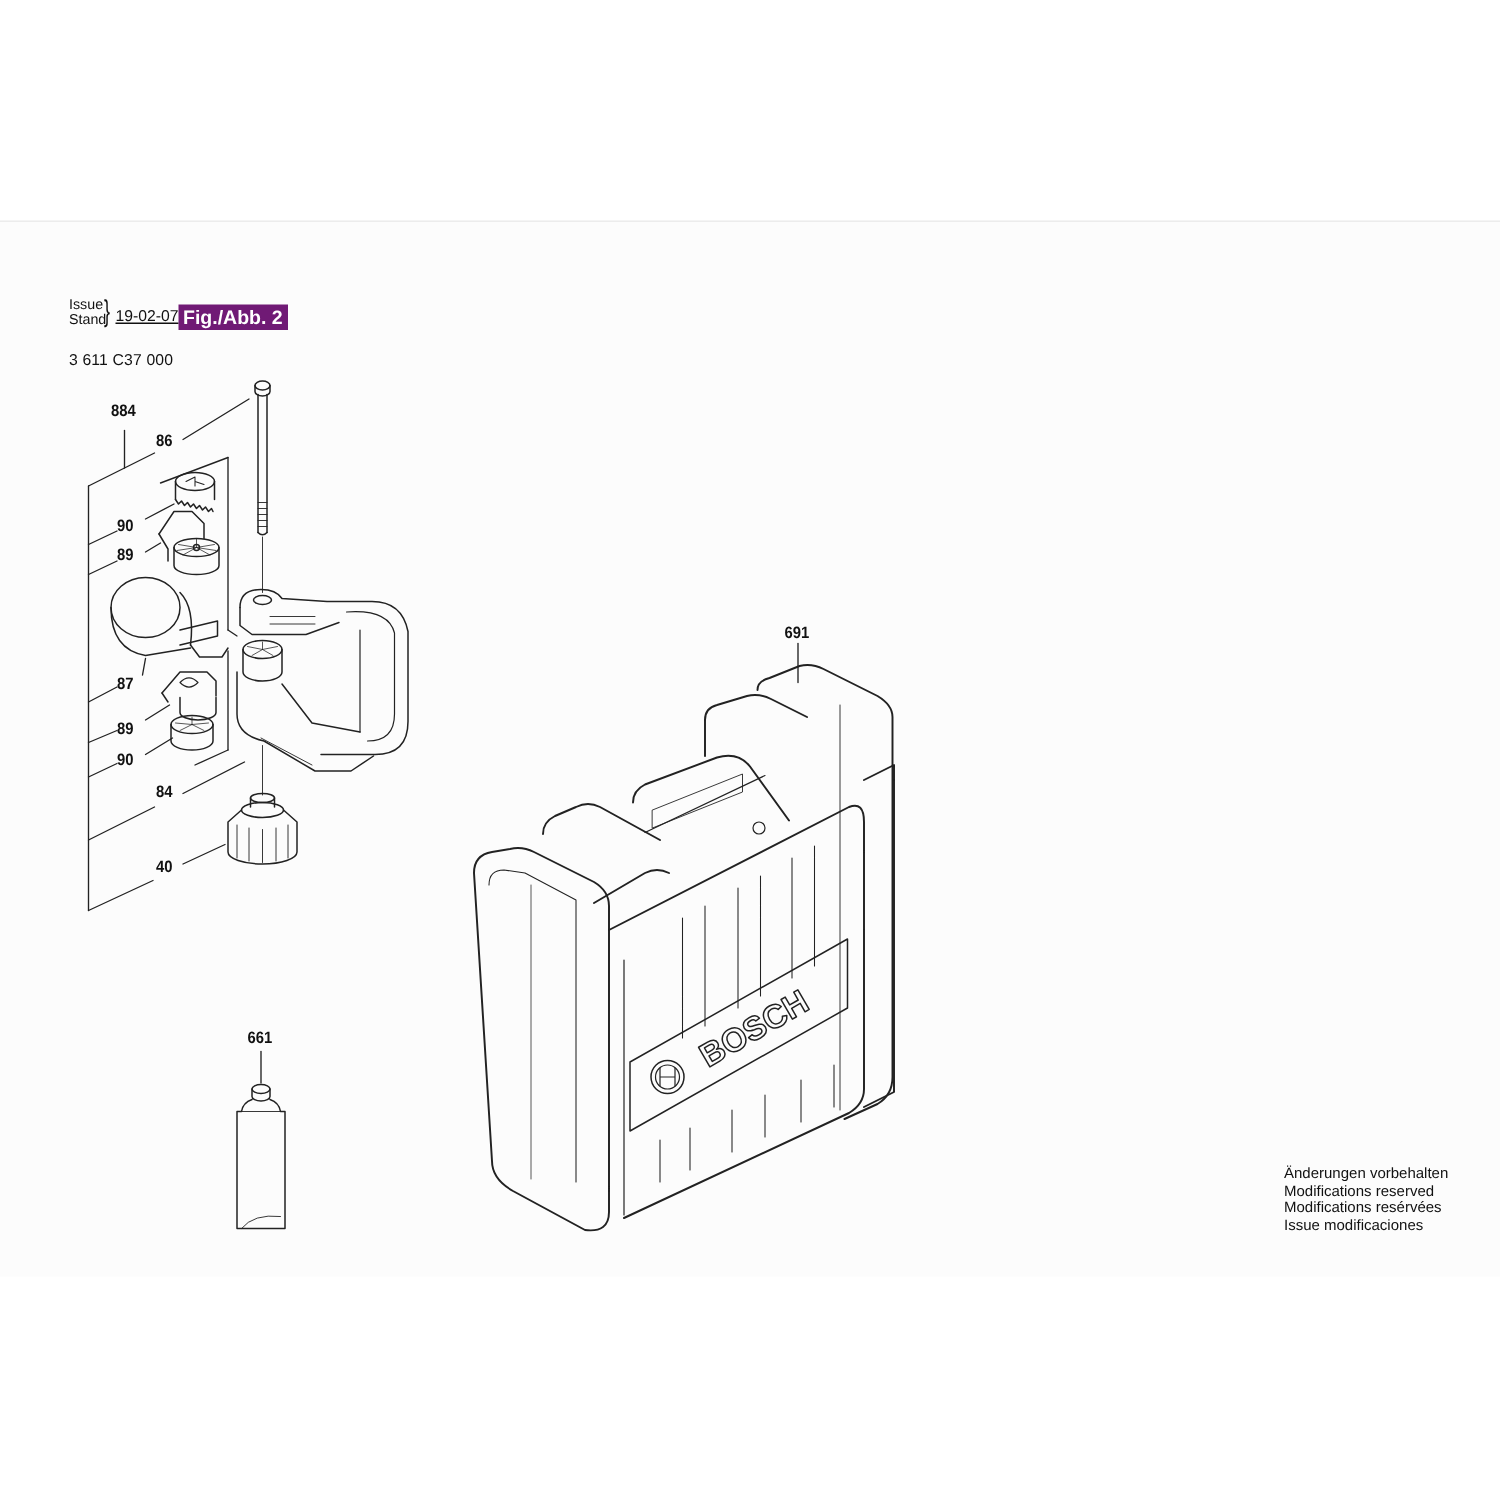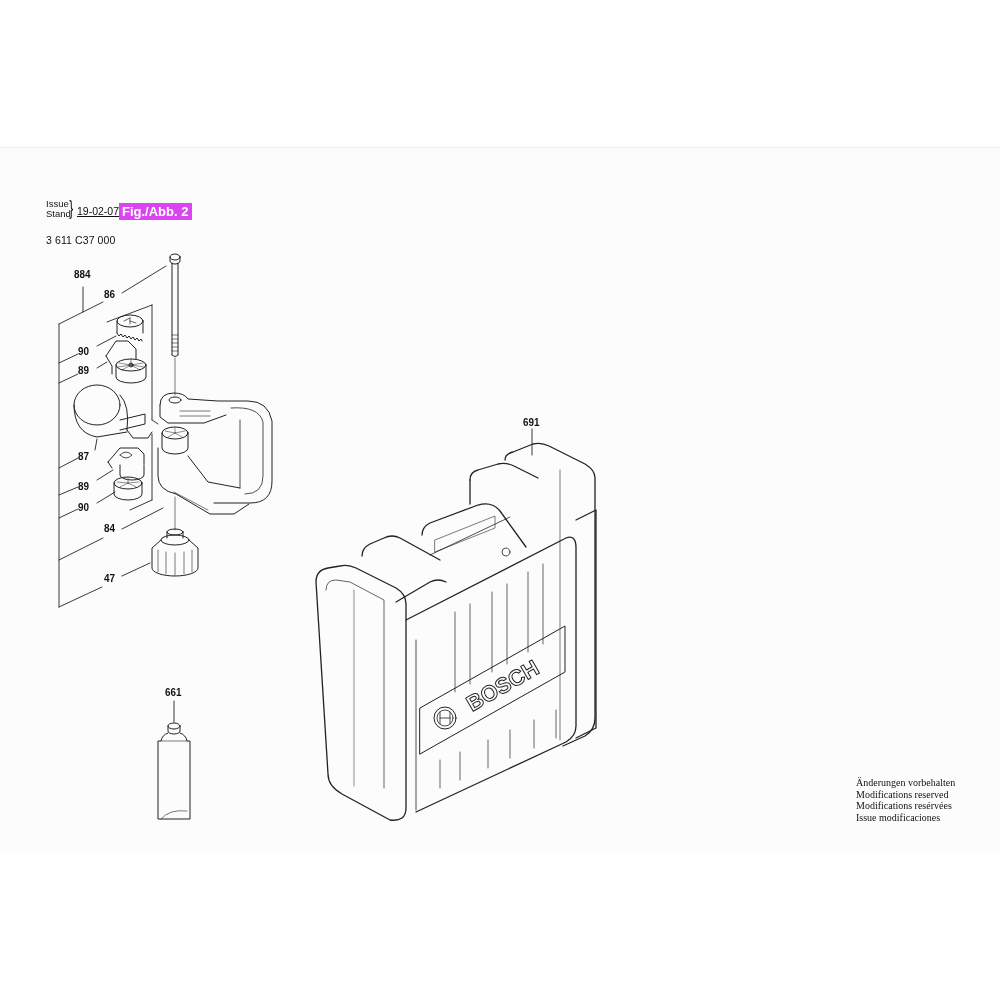--- a/index.html
+++ b/index.html
@@ -4,24 +4,24 @@
   <style>
     html, body { margin: 0; padding: 0; background: #ffffff; }
     body { width: 1000px; height: 1000px; position: relative; overflow: hidden;
            font-family: "Liberation Sans", sans-serif; color: #111; }
     .page { position: absolute; left: 0; top: 147px; width: 1000px; height: 703px;
             background: #fcfcfc; border-top: 1px solid #ececec; }
     .hdr-code { position: absolute; left: 46px; top: 186px; font-size: 10.5px; letter-spacing: 0.1px; margin-top: 48px; }
     .hdr-issue { position: absolute; left: 46px; top: 199px; font-size: 9.5px; line-height: 10px; }
     .hdr-brace { position: absolute; left: 68px; top: 198px; font-size: 20px; line-height: 20px; transform: scaleX(0.6); }
     .hdr-date { position: absolute; left: 77px; top: 205px; font-size: 10.5px; text-decoration: underline; }
-    .hdr-fig { position: absolute; left: 119px; top: 203px; background: #d946ef; color: #fff;
+    .hdr-fig { position: absolute; left: 119px; top: 203px; background: #701a75; color: #fff;
                font-size: 13px; font-weight: bold; padding: 1px 4px 1px 3px; line-height: 15px; }
     .callout { position: absolute; font-size: 11px; font-weight: bold; transform: scaleX(0.9); transform-origin: left; }
-    .notice { position: absolute; left: 856px; top: 777px; font-size: 10px; line-height: 11.5px; font-family: Liberation Serif, serif; }
+    .notice { position: absolute; left: 856px; top: 777px; font-size: 10px; line-height: 11.5px; }
     svg.art { position: absolute; left: 0; top: 0; }
   </style>
 </head>
 <body>
 
 <div class="page"></div>
 
 <div class="hdr-code">3 611 C37 000</div>
 <div class="hdr-issue">
   <div>Issue</div>
@@ -190,21 +190,21 @@
 </svg>
 
 <div class="callout" style="left:74px; top:268px;">884</div>
 <div class="callout" style="left:104px; top:288px;">86</div>
 <div class="callout" style="left:78px; top:345px;">90</div>
 <div class="callout" style="left:78px; top:364px;">89</div>
 <div class="callout" style="left:78px; top:450px;">87</div>
 <div class="callout" style="left:78px; top:480px;">89</div>
 <div class="callout" style="left:78px; top:501px;">90</div>
 <div class="callout" style="left:104px; top:522px;">84</div>
-<div class="callout" style="left:104px; top:572px;">47</div>
+<div class="callout" style="left:104px; top:572px;">40</div>
 <div class="callout" style="left:165px; top:686px;">661</div>
 <div class="callout" style="left:523px; top:416px;">691</div>
 
 <div class="notice">
   <div>Änderungen vorbehalten</div>
   <div>Modifications reserved</div>
   <div>Modifications resérvées</div>
   <div>Issue modificaciones</div>
 </div>
 

